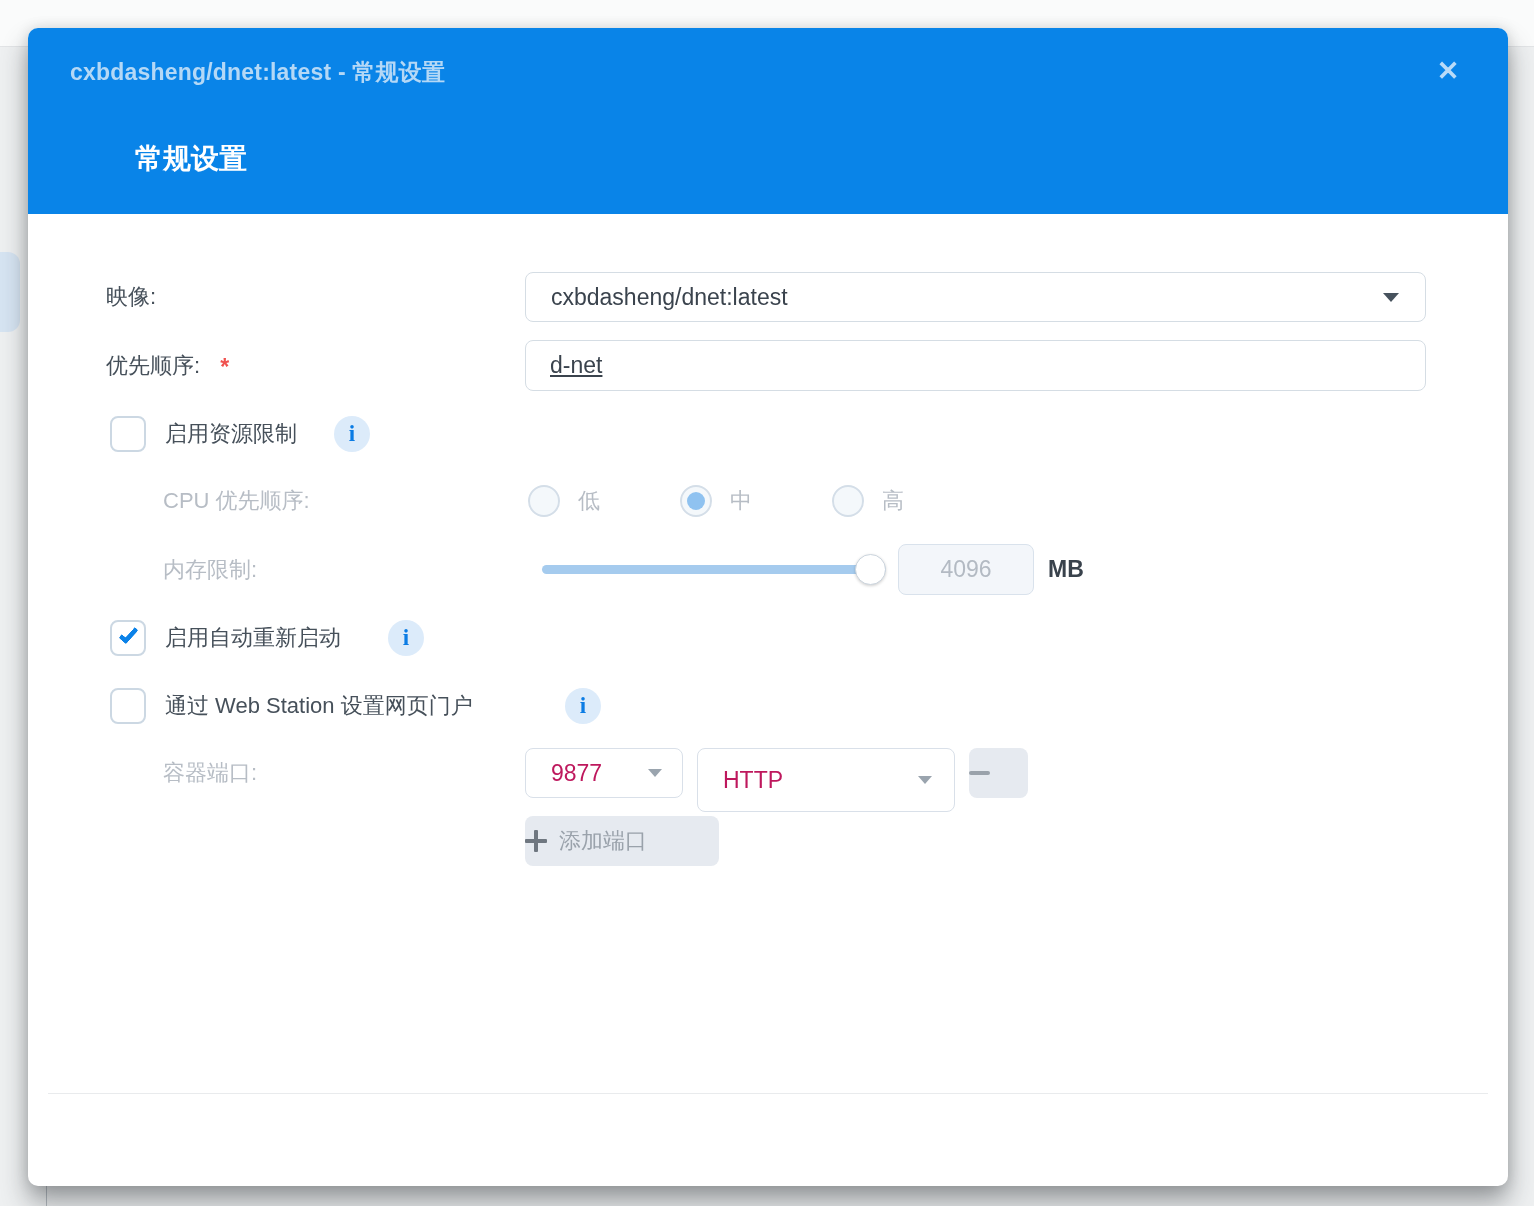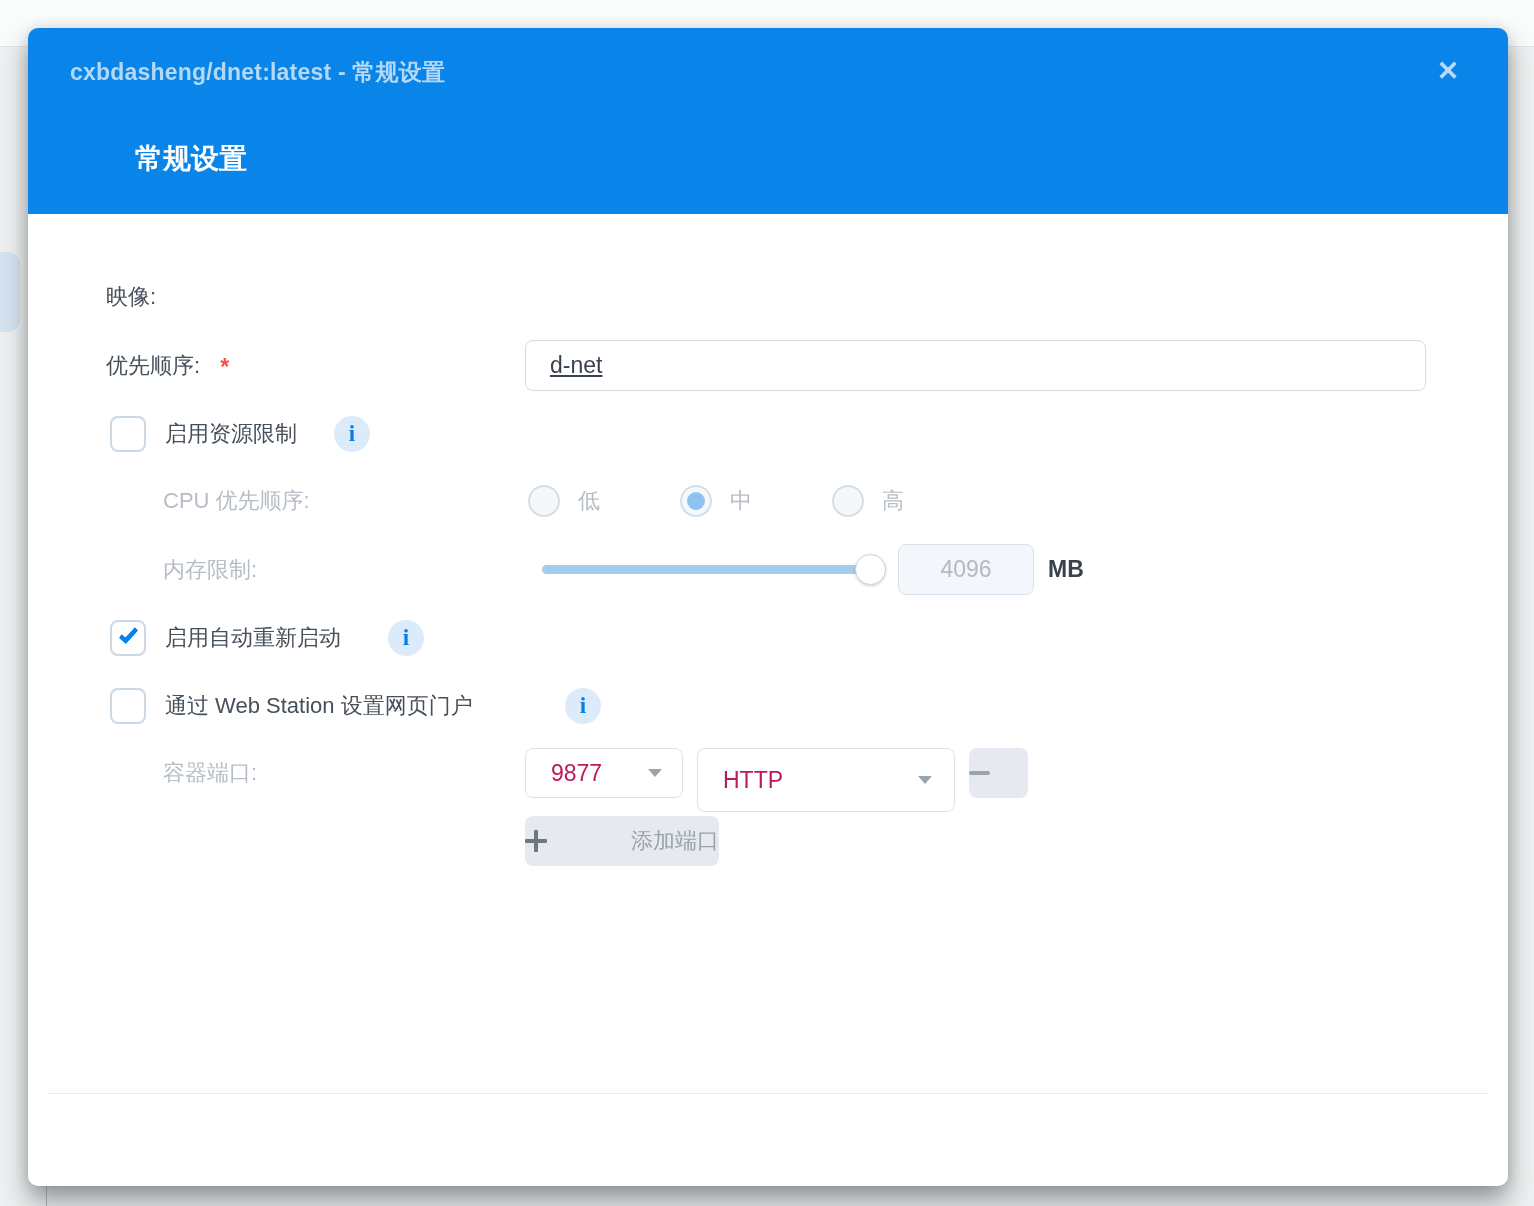--- a/index.html
+++ b/index.html
@@ -52,21 +52,21 @@
 
   .radio { position:absolute; width:32px; height:32px; border-radius:50%; background:#f4f8fb; border:2px solid #d4dee8; }
   .radio .dot { position:absolute; left:5px; top:5px; width:18px; height:18px; border-radius:50%; background:#8fc2f0; }
 
   .slider-track  { position:absolute; left:514px; top:537px; width:344px; height:9px; border-radius:5px; background:#a5cbee; }
   .slider-handle { position:absolute; left:827px; top:526px; width:31px; height:31px; border-radius:50%;
                    background:#fff; border:1px solid #ccd5de; box-shadow:0 1px 3px rgba(0,0,0,.18); }
   .mem-unit { position:absolute; left:1020px; top:516px; height:51px; line-height:51px; font-size:23px; font-weight:600; color:#39424c; }
 
   .btn-flat { position:absolute; background:#e6eaf0; border:none; border-radius:8px; display:flex;
-              align-items:center; justify-content:space-between; gap:12px; }
+              align-items:center; justify-content:flex-start; gap:12px; }
   .minus-bar { width:21px; height:4px; background:#9aa2ab; border-radius:2px; }
   .plus-glyph { position:relative; width:22px; height:22px; }
   .plus-glyph::before { content:""; position:absolute; left:0; top:9px; width:22px; height:4px; background:#6f7780; border-radius:1px; }
   .plus-glyph::after  { content:""; position:absolute; left:9px; top:0; width:4px; height:22px; background:#6f7780; border-radius:1px; }
   .btn-flat .btn-lbl { font-size:22px; color:#9aa2ab; }
 
   .divider { position:absolute; left:20px; top:1065px; width:1440px; height:1px; background:#e9ebed; }
   .next-btn { position:absolute; left:1191px; top:1089px; width:242px; height:49px; border:none; border-radius:25px;
               background:#0b7ce9; color:#ffffff; font-size:21px; font-family:"Liberation Sans",sans-serif; cursor:pointer; }
 </style>
@@ -81,20 +81,24 @@
 
   <div class="dlg-header">
     <div class="dlg-title">cxbdasheng/dnet:latest - 常规设置</div>
     <div class="close-btn">
       <span>✕</span>
     </div>
     <div class="section-title">常规设置</div>
   </div>
 
   <div class="lbl" style="left:78px; top:244px; height:50px; line-height:50px;">映像:</div>
+  <div class="field select-box" style="left:497px; top:244px; width:901px; height:50px;">
+    <span class="val">cxbdasheng/dnet:latest</span>
+    <span class="arrow-dn" style="right:26px;"></span>
+  </div>
 
   <div class="lbl" style="left:78px; top:312px; height:51px; line-height:51px;">
     <span>优先顺序:</span><span class="asterisk">*</span>
   </div>
   <input class="txt" style="left: 497px; top: 312px; width: 901px; height: 51px; text-decoration: underline;" value="d-net">
 
   <div class="checkbox" style="left:82px; top:388px;">
     
   </div>
   <div class="lbl" style="left:137px; top:388px; height:36px; line-height:36px;">启用资源限制</div>

